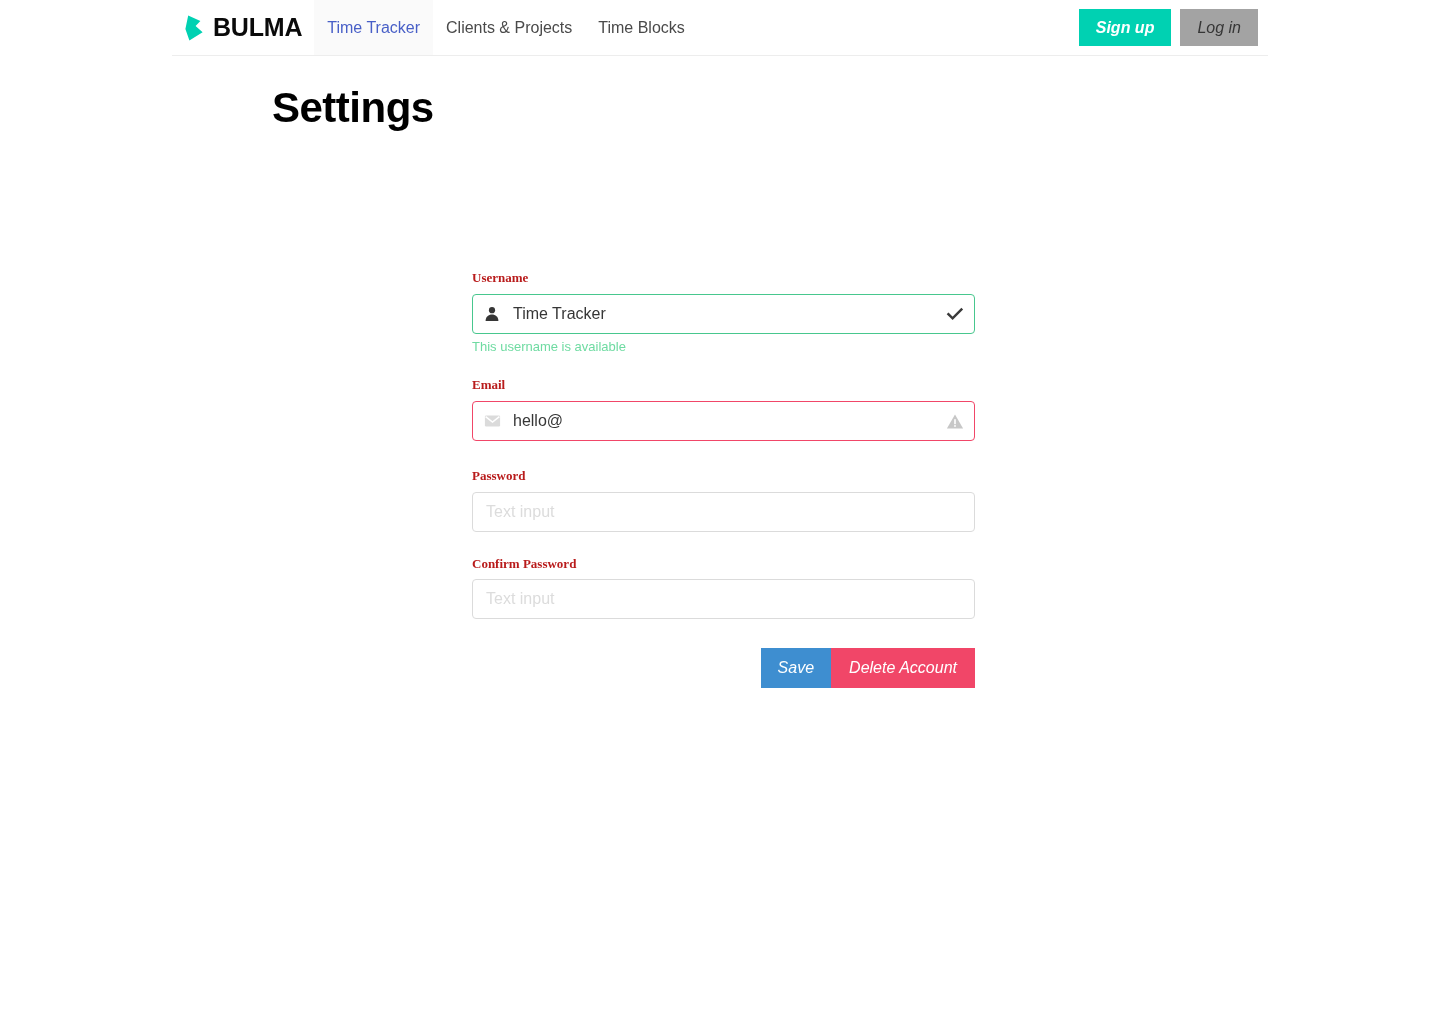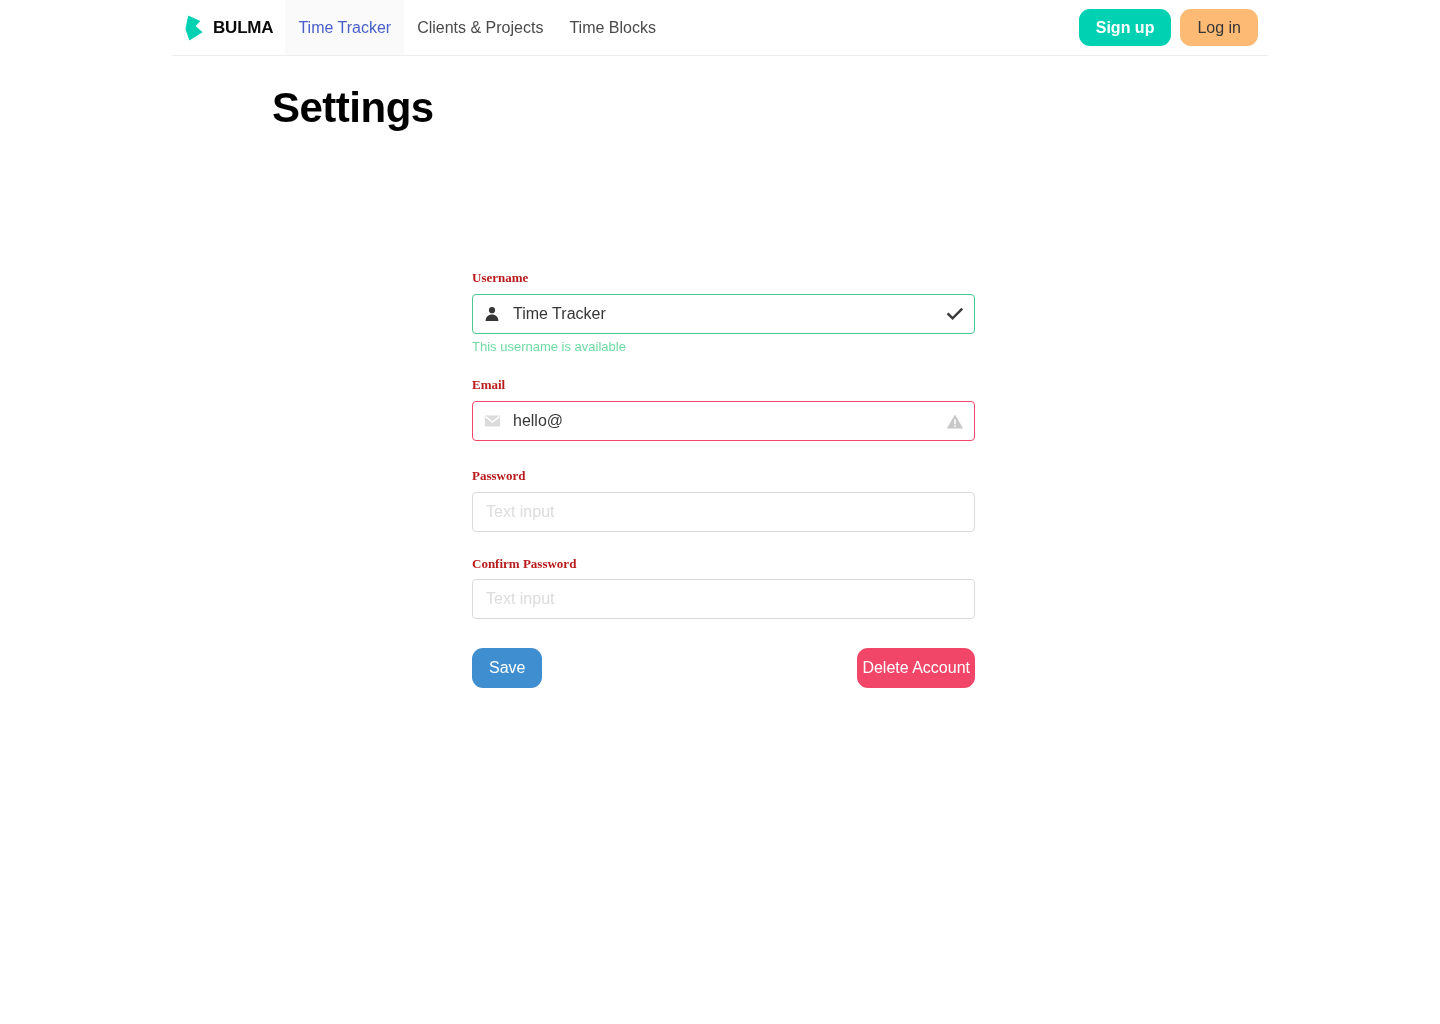--- a/index.html
+++ b/index.html
@@ -36,21 +36,21 @@
     align-items: center;
     padding: 0 12px 0 12px;
     gap: 9px;
   }
   .brand-logo {
     width: 20px;
     height: 26px;
     display: block;
   }
   .brand-name {
-    font-size: 17px;
+    font-size: 25px;
     font-weight: 700;
     letter-spacing: -0.2px;
     color: #0a0a0a;
     line-height: 1;
     font-family: "Liberation Sans", sans-serif;
   }
   .navbar-start {
     display: flex;
     align-items: stretch;
   }
@@ -73,37 +73,38 @@
     margin-left: auto;
     display: flex;
     align-items: center;
     padding-right: 10px;
     gap: 9px;
   }
   .btn {
     display: inline-flex;
     align-items: center;
     justify-content: center;
-    border-radius: 11px;
+    border-radius: 0;
     border: 1px solid transparent;
     font-size: 16px;
     cursor: pointer;
     line-height: 1;
     white-space: nowrap;
     font-family: "Liberation Sans", sans-serif;
+    font-style: italic;
   }
   .btn-signup {
     background: #00d1b2;
     color: #ffffff;
     font-weight: 700;
     height: 37px;
     padding: 0 16px;
   }
   .btn-login {
-    background: #fdba74;
+    background: #a3a3a3;
     color: #363636;
     height: 37px;
     padding: 0 16px;
   }
 
   
   .page-title {
     position: absolute;
     left: 272px;
     top: 85px;
@@ -176,36 +177,36 @@
   .help.is-success { color: #6fdba2; }
   .help.is-danger  { color: #f5537c; }
 
   .spacer-22 { height: 22px; }
   .spacer-27 { height: 27px; }
   .spacer-24 { height: 24px; }
   .spacer-29 { height: 29px; }
 
   .actions {
     display: flex;
-    justify-content: space-between;
+    justify-content: flex-end;
     align-items: center;
     width: 100%;
   }
   .btn-save {
     background: #3e8ed0;
     color: #ffffff;
     height: 40px;
     padding: 0 16px;
     font-size: 16px;
   }
   .btn-delete {
     background: #f14668;
     color: #ffffff;
     height: 40px;
-    padding: 0 4px;
+    padding: 0 17px;
     font-size: 16px;
   }
 </style>
 </head>
 <body>
 
 <div class="navbar">
   <div class="navbar-inner">
 
     <div class="navbar-brand">

